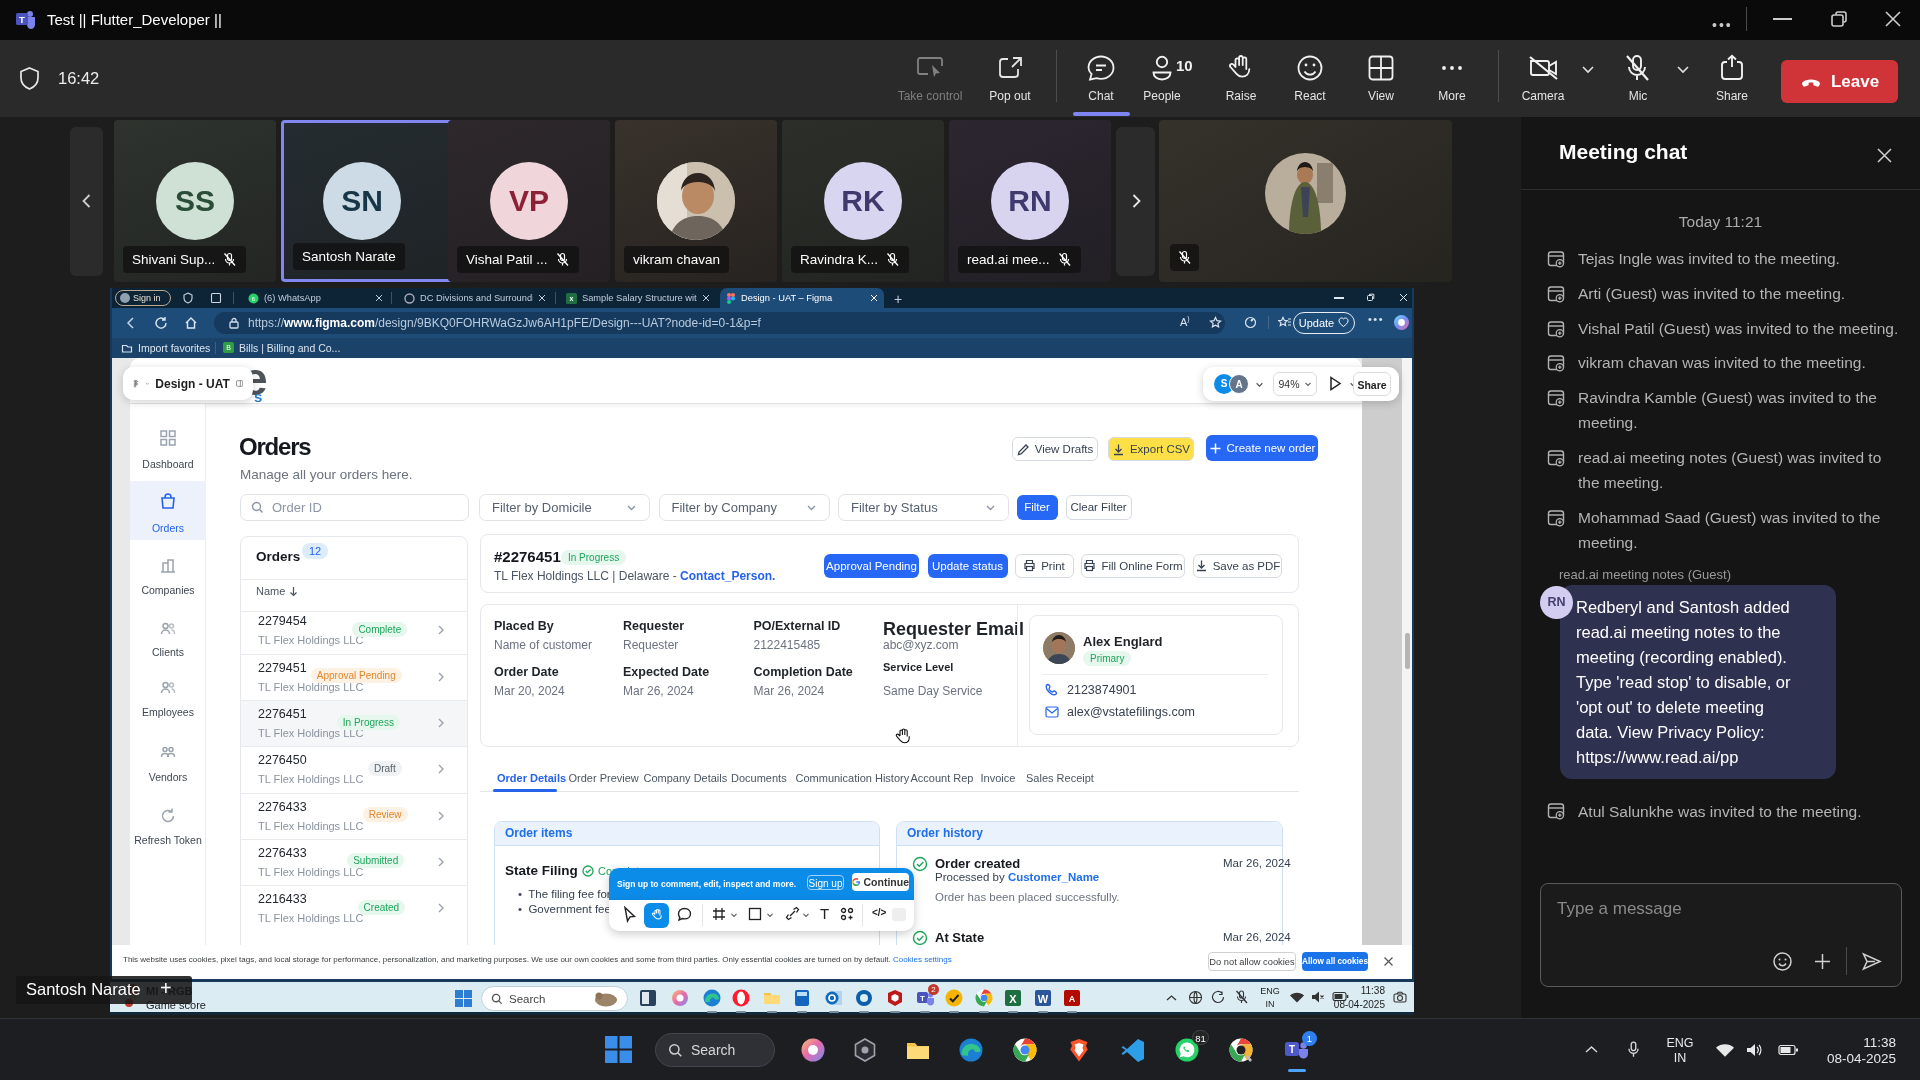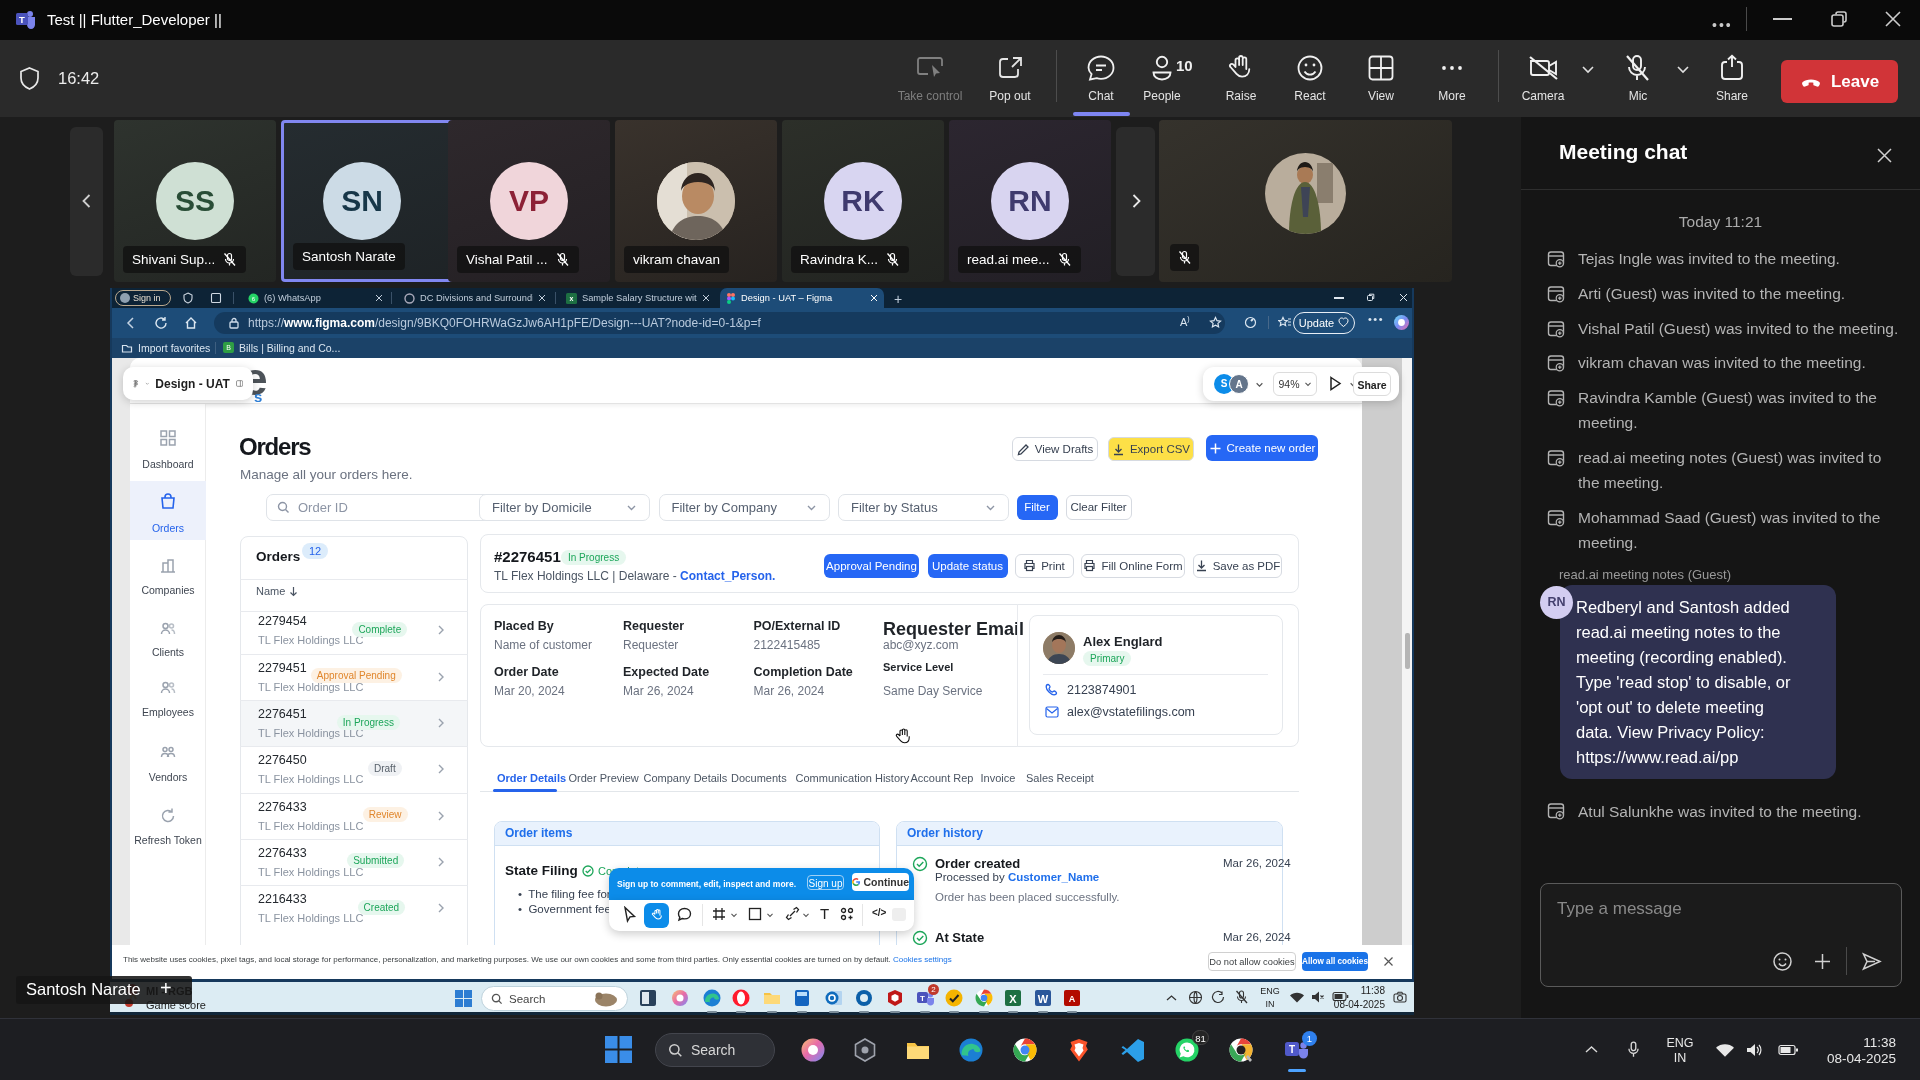--- a/index.html
+++ b/index.html
@@ -380,21 +380,21 @@
           <div class="abs" style="left:110px;top:109px;font-size:13.5px;color:#6b7280;">Manage all your orders here.</div>
           <div class="abs" style="left:882px;top:79px;width:86px;height:24px;background:#fff;border:1px solid #d6dae1;color:#374151;border-radius:6px;display:flex;align-items:center;justify-content:center;gap:5px;font-size:11.5px;white-space:nowrap;"><svg width="13" height="13" viewBox="0 0 13 13" fill="none" stroke="#374151" stroke-width="1.3">
               <path d="M9 2l2 2-7 7-2.6.6L2 9z"></path>
             </svg>View Drafts</div>
           <div class="abs" style="left:978px;top:79px;width:86px;height:24px;background:#fde047;border:1px solid #d6dae1;color:#374151;border-radius:6px;display:flex;align-items:center;justify-content:center;gap:5px;font-size:11.5px;white-space:nowrap;"><svg width="13" height="13" viewBox="0 0 13 13" fill="none" stroke="#374151" stroke-width="1.3">
               <path d="M6.5 1.5v7M3.5 6l3 3 3-3M2 11.5h9"></path>
             </svg>Export CSV</div>
           <div class="abs" style="left:1076px;top:77px;width:112px;height:26px;background:#2667f5;color:#fff;border-radius:6px;display:flex;align-items:center;justify-content:center;gap:5px;font-size:11.5px;white-space:nowrap;"><svg width="13" height="13" viewBox="0 0 13 13" fill="none" stroke="#fff" stroke-width="1.5">
               <path d="M6.5 1.5v10M1.5 6.5h10"></path>
             </svg>Create new order</div>
-          <div class="abs" style="left:110px;top:136px;width:229px;height:27px;background:#fff;border:1px solid #dfe3e8;border-radius:7px;display:flex;align-items:center;padding:0 10px;gap:8px;margin-left:26px;">
+          <div class="abs" style="left:110px;top:136px;width:229px;height:27px;background:#fff;border:1px solid #dfe3e8;border-radius:7px;display:flex;align-items:center;padding:0 10px;gap:8px;">
 <svg width="13" height="13" viewBox="0 0 13 13" fill="none" stroke="#8d95a5" stroke-width="1.4">
               <circle cx="5.5" cy="5.5" r="4"></circle>
               <path d="M8.5 8.5l3 3"></path>
             </svg>
 <span style="color:#8d95a5;font-size:13px;">Order ID</span>
           </div>
           <div class="abs" style="left:349px;top:136px;width:171px;height:27px;background:#fff;border:1px solid #dfe3e8;border-radius:7px;display:flex;align-items:center;justify-content:space-between;padding:0 12px;">
 <span style="color:#566070;font-size:13px;">Filter by Domicile</span>
 <svg width="11" height="11" viewBox="0 0 11 11" fill="none" stroke="#8d95a5" stroke-width="1.4">
               <path d="M2 4l3.5 3.5L9 4"></path>

